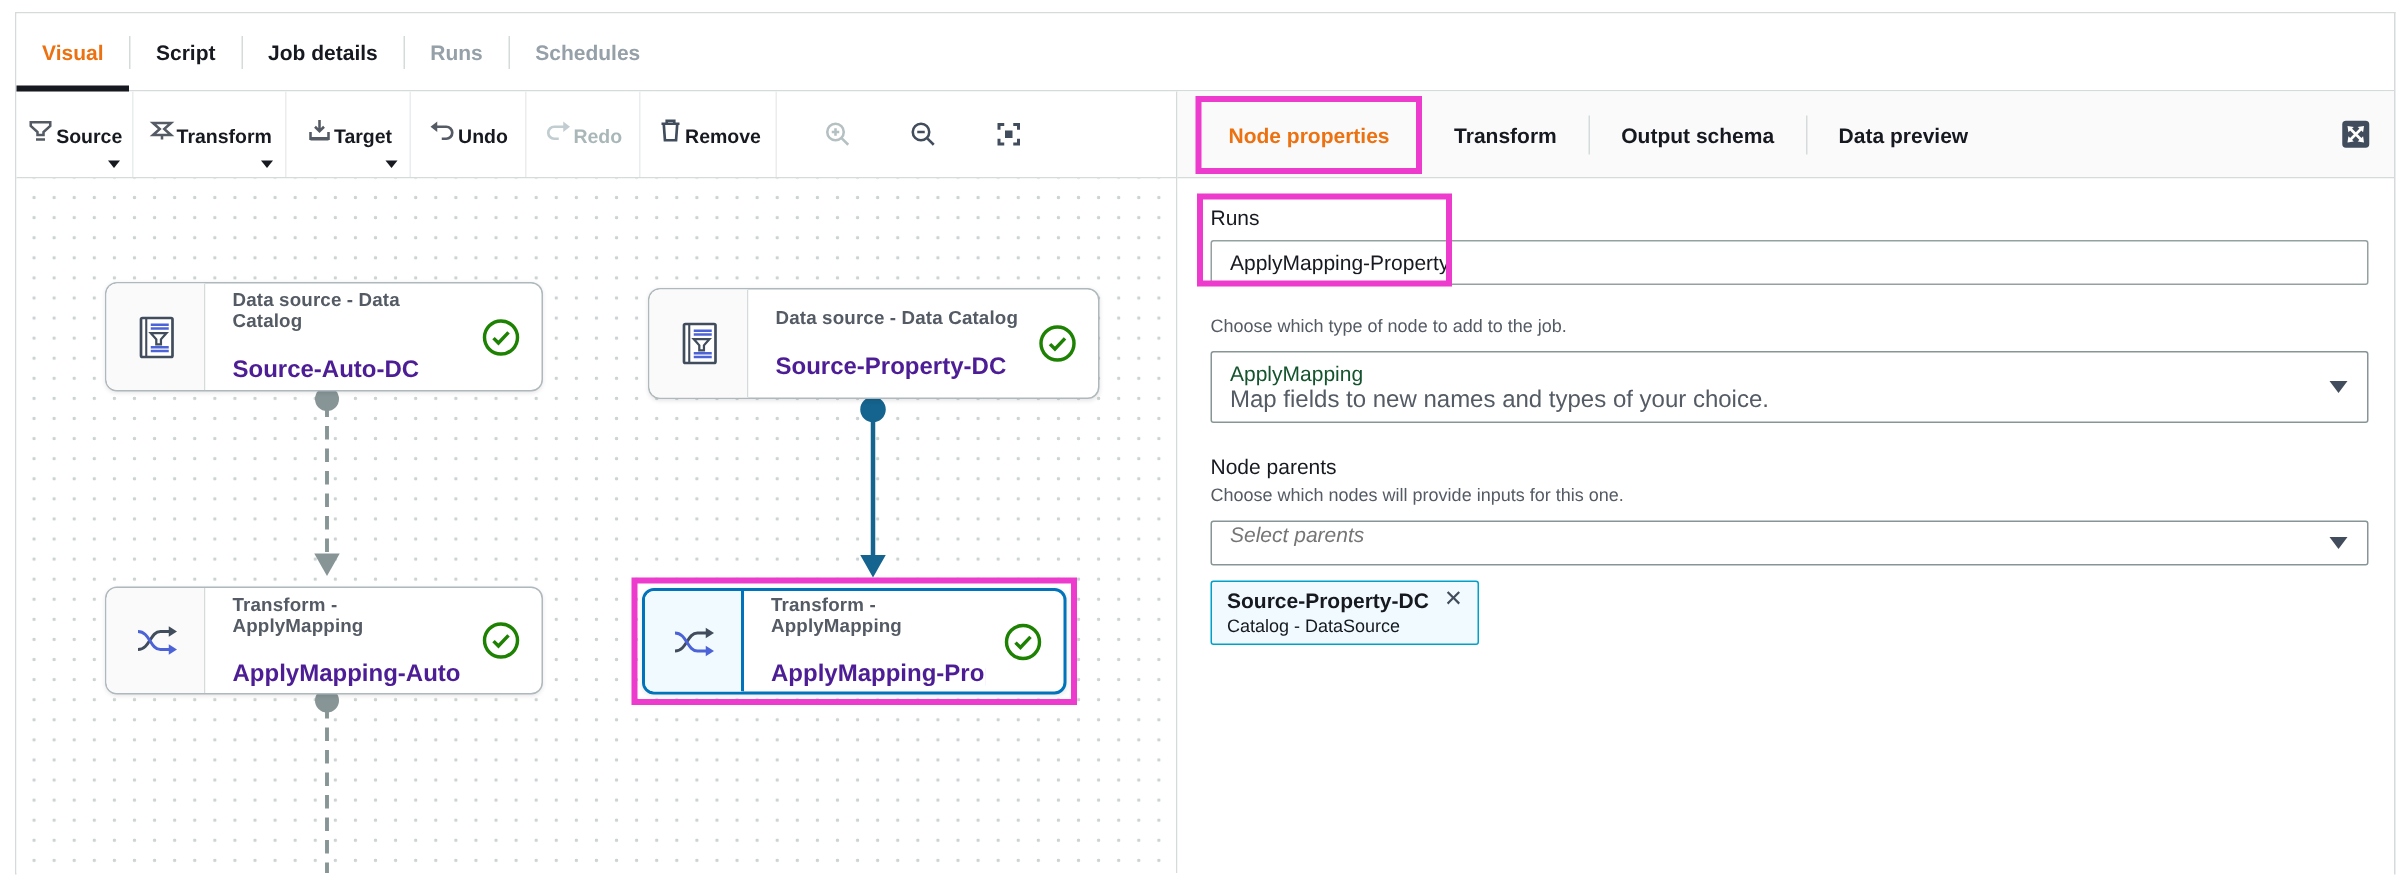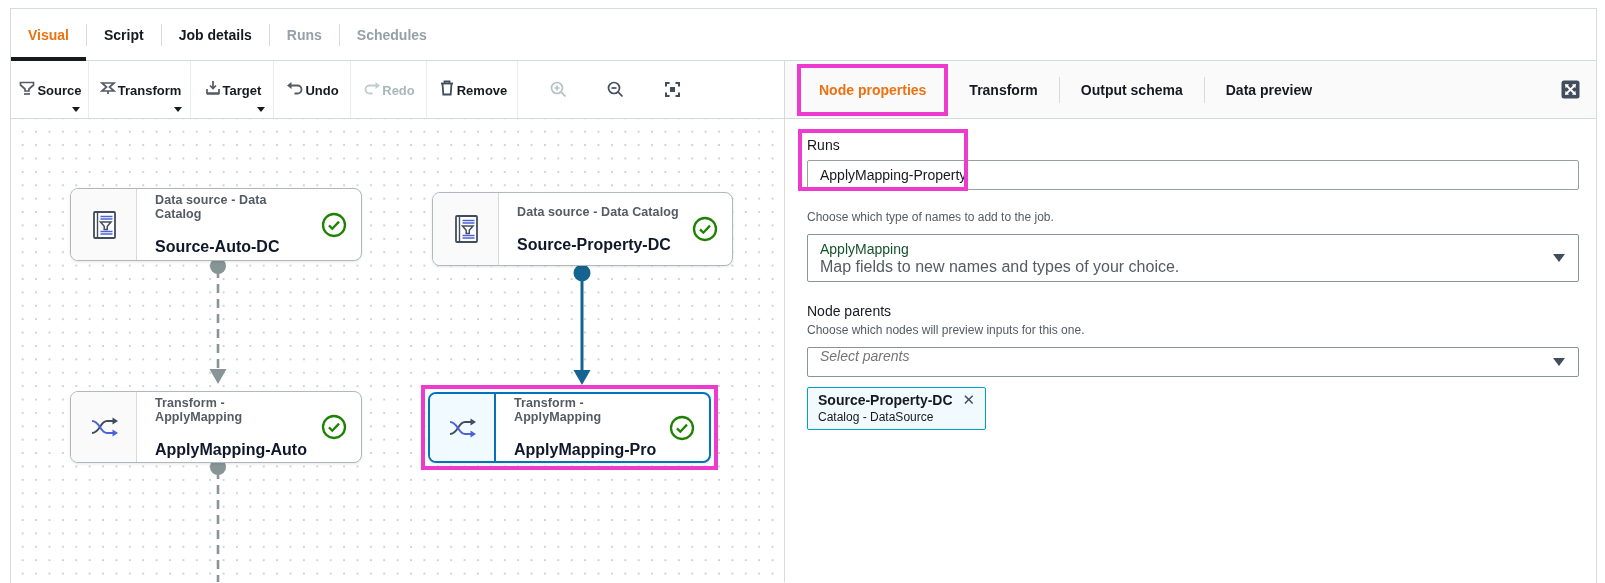--- a/index.html
+++ b/index.html
@@ -31,21 +31,21 @@
   
   .canvas { position:relative; flex:1; background-color:#fff;
     background-image:radial-gradient(circle, #ccd3d3 1.15px, transparent 1.3px);
     background-size:13.4px 13.4px; background-position:5px 6px; overflow:hidden; }
   .edges { position:absolute; left:0; top:0; width:773px; height:463px; }
 
   .node { position:absolute; display:flex; background:#fff; border:1px solid #aeb8bd; border-radius:8px; box-shadow:0 1px 3px rgba(0,0,0,0.10); cursor:pointer; }
   .node .icell { width:66px; display:flex; align-items:center; justify-content:center; background:#fafafa; border-right:1px solid #d5dbdb; border-radius:7px 0 0 7px; }
   .node .ntext { flex:1; display:flex; flex-direction:column; justify-content:center; padding-left:18px; padding-right:52px; min-width:0; }
   .node .ntype { font-size:12.5px; font-weight:bold; color:#545b64; letter-spacing:.1px; }
-  .node .nname { font-size:16px; font-weight:bold; color:#0f172a; margin-top:17px; white-space:nowrap; overflow:hidden; }
+  .node .nname { font-size:16px; font-weight:bold; color:#4c1d95; margin-top:17px; white-space:nowrap; overflow:hidden; }
   .node .ncheck { position:absolute; right:14px; top:50%; transform:translateY(-50%); width:26px; height:26px; }
   .node.selected { border:2px solid #0073bb; }
   .node.selected .icell { background:#f1faff; border-right:2px solid #0073bb; border-radius:6px 0 0 6px; }
 
   .hl { border:4px solid #ed3bcd; position:absolute; pointer-events:none; }
   .hl-node4 { left:410px; top:266px; width:297px; height:85px; }
 
   
   .panel-tabs { height:58px; display:flex; align-items:center; background:#fafafa; border-bottom:1px solid #d5dbdb; }
   .hl-tabbox { border:4px solid #ed3bcd; height:52px; display:flex; align-items:center; padding:0 18px; margin-left:12px; background:transparent; }
@@ -306,31 +306,31 @@
 
       <div class="panel-body">
 
         <div class="section first">
           <div class="flabel">Runs</div>
           <input class="txtinput" type="text" value="ApplyMapping-Property" style="">
           <div class="hl hl-name"></div>
         </div>
 
         <div class="section">
-          <div class="fdesc">Choose which type of names to add to the job.</div>
+          <div class="fdesc">Choose which type of node to add to the job.</div>
           <div class="dropdown big">
             <div class="dd-value">ApplyMapping</div>
             <div class="dd-desc">Map fields to new names and types of your choice.</div>
             <span class="dd-caret"></span>
           </div>
         </div>
 
         <div class="section">
           <div class="flabel">Node parents</div>
-          <div class="fdesc">Choose which nodes will preview inputs for this one.</div>
+          <div class="fdesc">Choose which nodes will provide inputs for this one.</div>
           <div class="dropdown slim">
             <input class="placeholder" type="text" placeholder="Select parents" style="">
             <span class="dd-caret"></span>
           </div>
           <div class="token">
             <div class="token-top">
               <span class="token-title">Source-Property-DC</span>
               <span class="token-x">✕</span>
             </div>
             <div class="token-sub">Catalog - DataSource</div>

